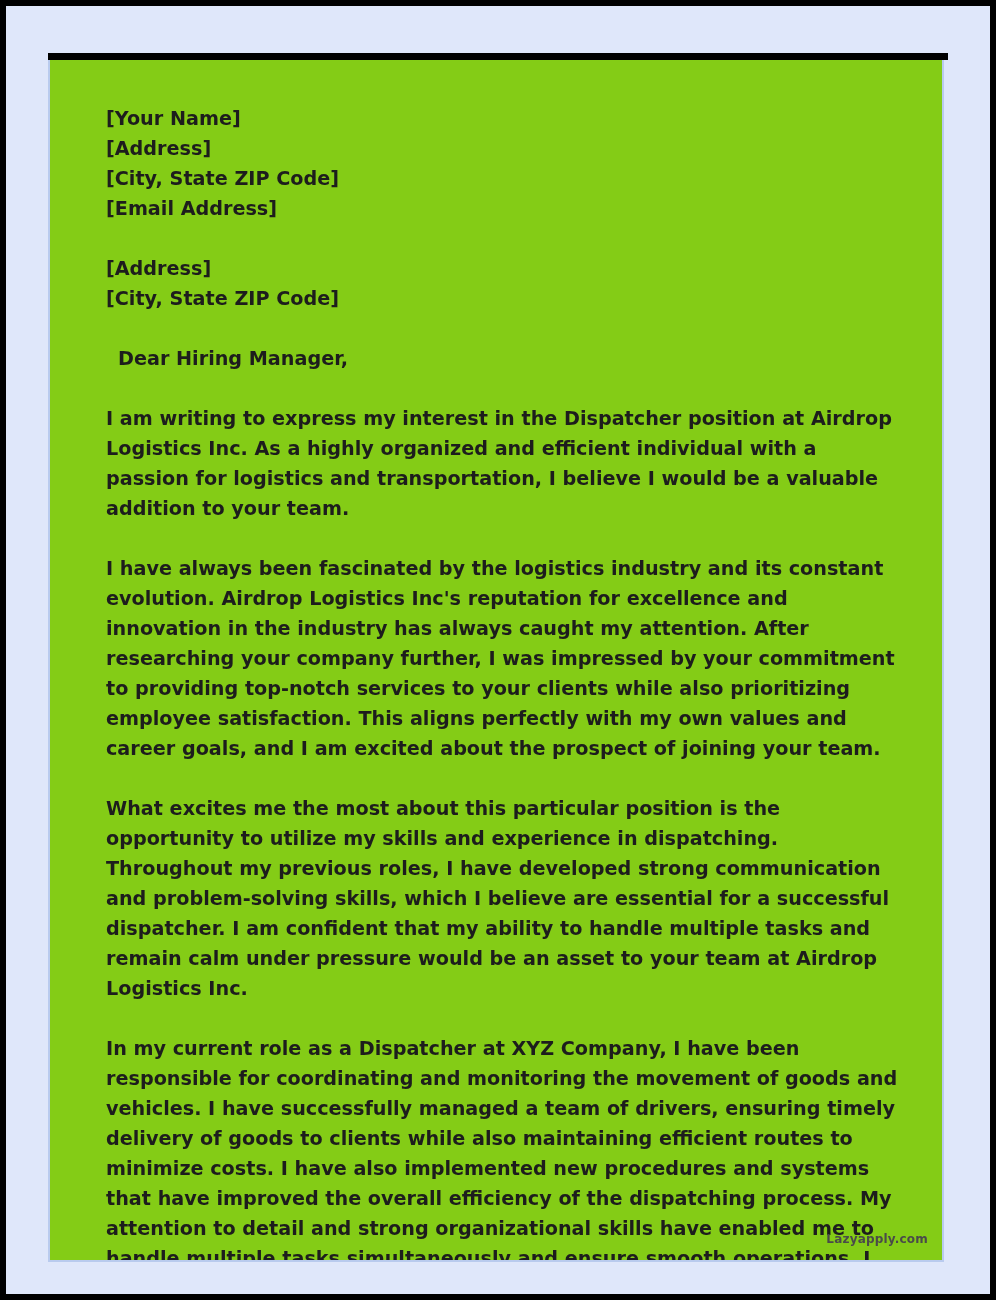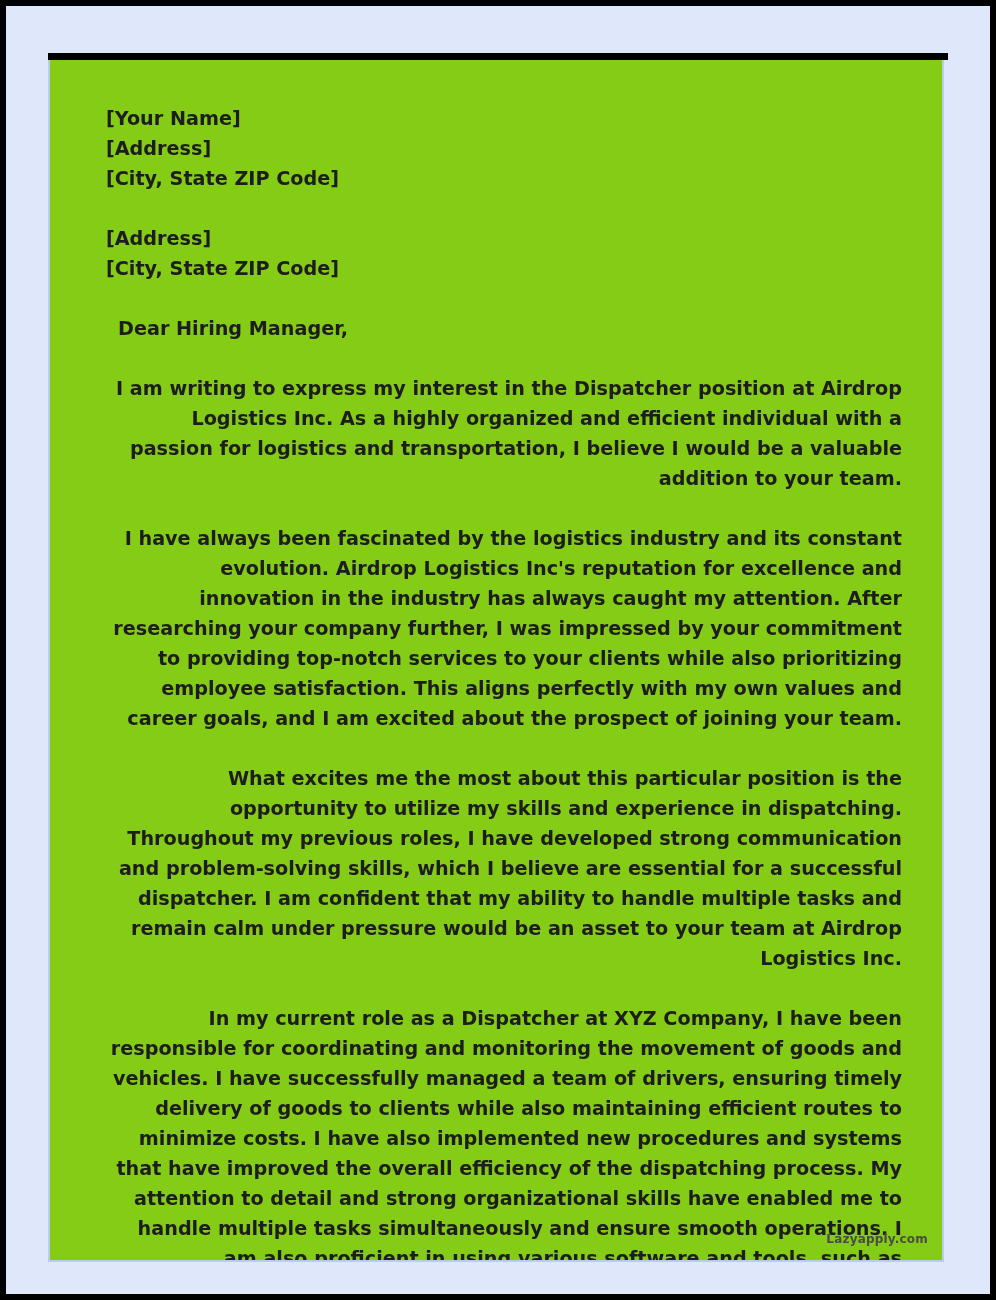--- a/index.html
+++ b/index.html
@@ -88,21 +88,21 @@
     display: block;
     white-space: pre;
   }
 
   .salutation {
     margin: 0 0 30px 12px;
   }
 
   .para {
     margin: 0 0 30px 0;
-    text-align: right;
+    text-align: left;
   }
 
   
   .watermark {
     position: absolute;
     right: 14px;
     bottom: 14px;
     font-size: 12px;
     color: #4a4a4a;
     font-family: "DejaVu Sans", sans-serif;
@@ -117,20 +117,21 @@
 
   <div class="top-rule"></div>
 
   <div class="page">
     <div class="page-body">
 
       <div class="addr-block">
         <span class="addr-line">[Your Name]</span>
         <span class="addr-line">[Address]</span>
         <span class="addr-line">[City, State ZIP Code]</span>
+        <span class="addr-line">[Email Address]</span>
       </div>
 
       <div class="addr-block">
         <span class="addr-line">[Address]</span>
         <span class="addr-line">[City, State ZIP Code]</span>
       </div>
 
       <p class="salutation">Dear Hiring Manager,</p>
 
       <p class="para">I am writing to express my interest in the Dispatcher position at Airdrop Logistics Inc. As a highly organized and efficient individual with a passion for logistics and transportation, I believe I would be a valuable addition to your team.</p>

